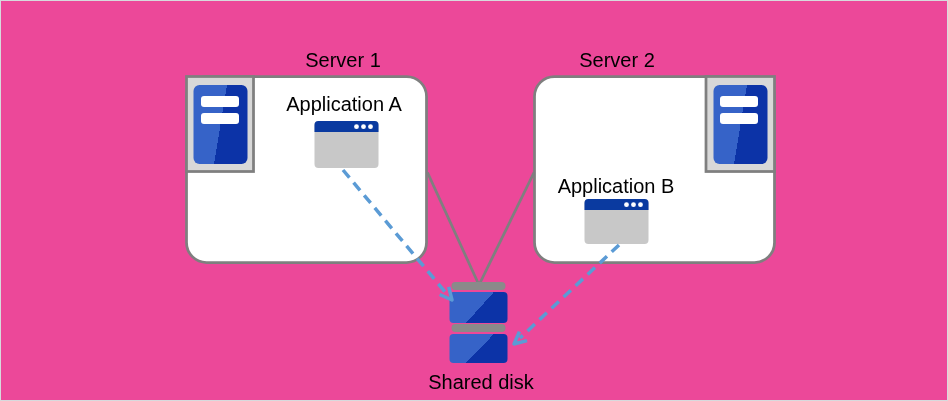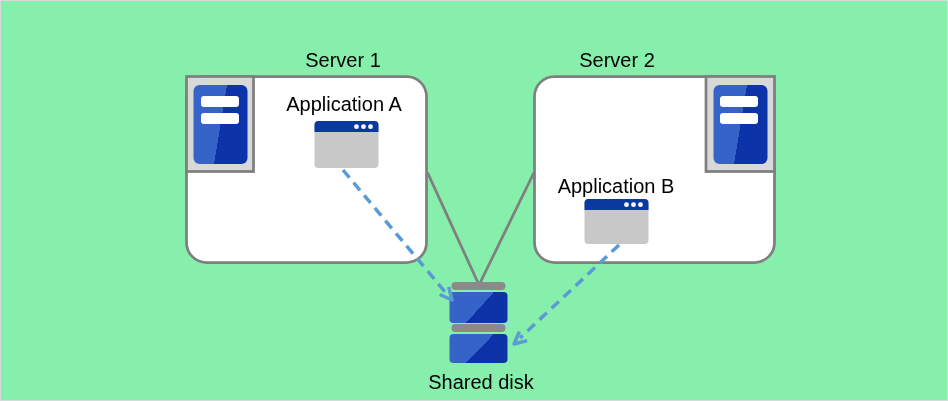--- a/index.html
+++ b/index.html
@@ -2,21 +2,21 @@
 <html><head>
 <meta charset="utf-8">
 <style>
   html, body { margin: 0; padding: 0; background: #ffffff; }
   .canvas {
     position: relative;
     width: 948px;
     height: 401px;
     box-sizing: border-box;
     border: 1px solid #d7dadd;
-    background: #86efac;
+    background: #ec4899;
     overflow: hidden;
   }
   svg { position: absolute; left: 0; top: 0; }
   text {
     font-family: "Liberation Sans", sans-serif;
     font-size: 20px;
   }
 </style>
 </head>
 <body>

